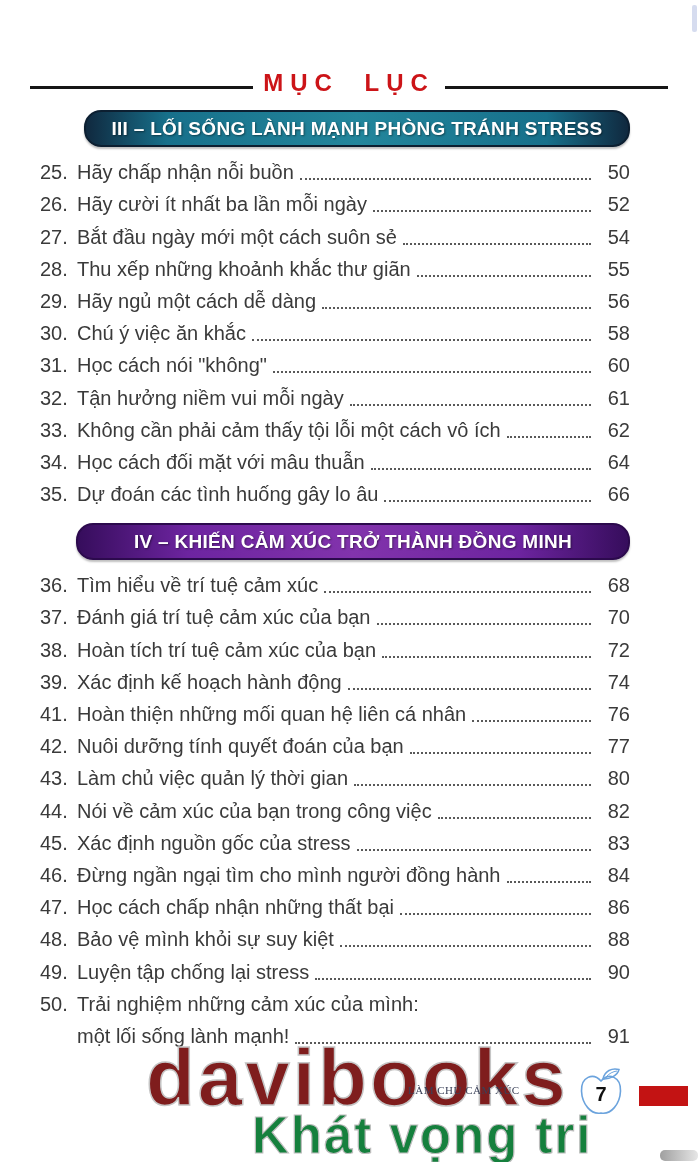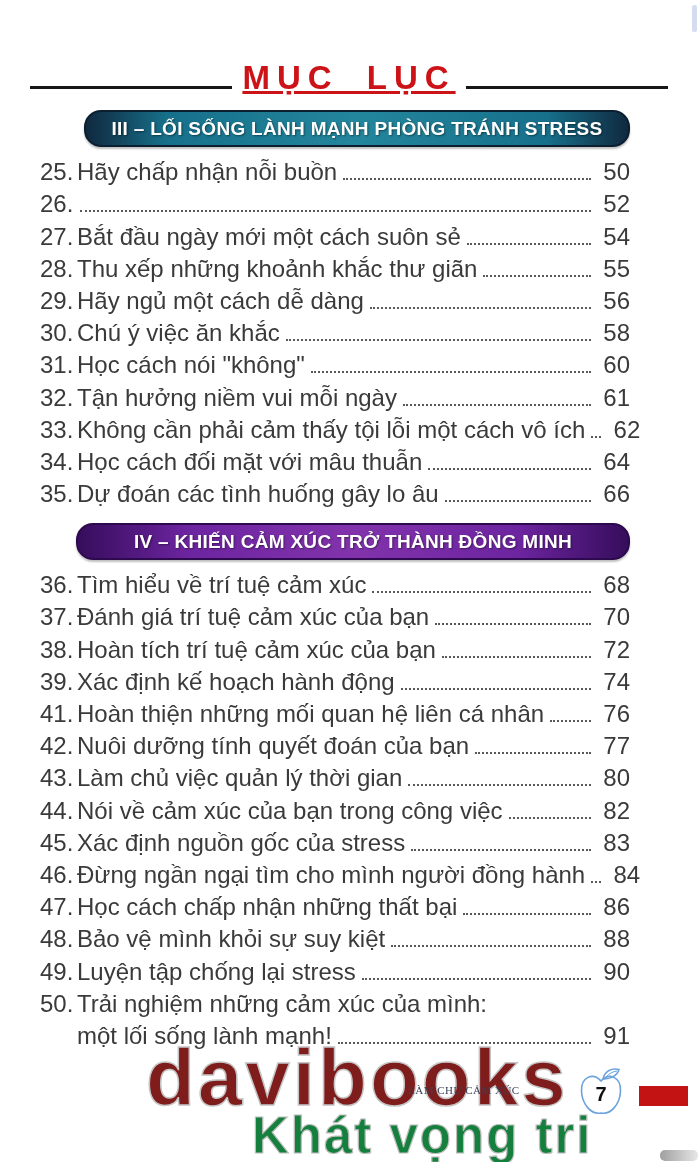--- a/index.html
+++ b/index.html
@@ -10,24 +10,23 @@
     overflow:hidden;
     font-family:"Liberation Sans", sans-serif;
   }
   
   .title-row{
     display:flex;align-items:flex-end;
     margin:56px 32px 0 30px;height:40px;
   }
   .rule{flex:1;height:3px;background:#161616;margin-bottom:7px;}
   .page-title{
-    margin:0 10px;font-size:33px;font-weight:bold;
+    margin:0 10px;font-size:24px;font-weight:bold;
     letter-spacing:7px;word-spacing:12px;color:#cc1418;
     line-height:1.1;
-    text-decoration:underline;
   }
   
   .content{margin:0 70px 0 40px;}
   .section-header{
     margin:14px 0 8px 36px;height:33px;
     border-radius:17px;
     display:flex;align-items:center;justify-content:center;
     color:#ffffff;font-weight:bold;font-size:19px;
     letter-spacing:0.3px;white-space:nowrap;
     text-shadow:1px 1px 2px rgba(0,0,0,.45);
@@ -38,21 +37,21 @@
     border:2px solid #0c1f31;
     margin-left:44px;
   }
   .section-header.purple{
     background:linear-gradient(90deg,#360d5c 0%,#6d24a0 20%,#8233ac 50%,#6d24a0 80%,#360d5c 100%);
     border:2px solid #2c0a4d;
   }
   .entries{margin-top:6px;}
   .entry-row{
     display:flex;align-items:flex-end;
-    height:32.2px;font-size:24px;color:#3a3a3a;
+    height:32.2px;font-size:20px;color:#3a3a3a;
     line-height:30px;white-space:nowrap;
   }
   .e-num{flex:none;width:37px;}
   .e-title{flex:none;padding-right:3px;}
   .e-leader{
     flex:1;min-width:10px;
     border-bottom:2px dotted #595959;
     margin:0 3px 7px 3px;
   }
   .e-page{flex:none;width:36px;text-align:right;}
@@ -114,20 +113,21 @@
     <div class="section-header teal">III – LỐI SỐNG LÀNH MẠNH PHÒNG TRÁNH STRESS</div>
     <div class="entries">
         <div class="entry-row">
           <span class="e-num">25.</span>
           <span class="e-title">Hãy chấp nhận nỗi buồn</span>
           <span class="e-leader"></span>
           <span class="e-page">50</span>
         </div>
         <div class="entry-row">
           <span class="e-num">26.</span>
+          <span class="e-title">Hãy cười ít nhất ba lần mỗi ngày</span>
           <span class="e-leader"></span>
           <span class="e-page">52</span>
         </div>
         <div class="entry-row">
           <span class="e-num">27.</span>
           <span class="e-title">Bắt đầu ngày mới một cách suôn sẻ</span>
           <span class="e-leader"></span>
           <span class="e-page">54</span>
         </div>
         <div class="entry-row">

